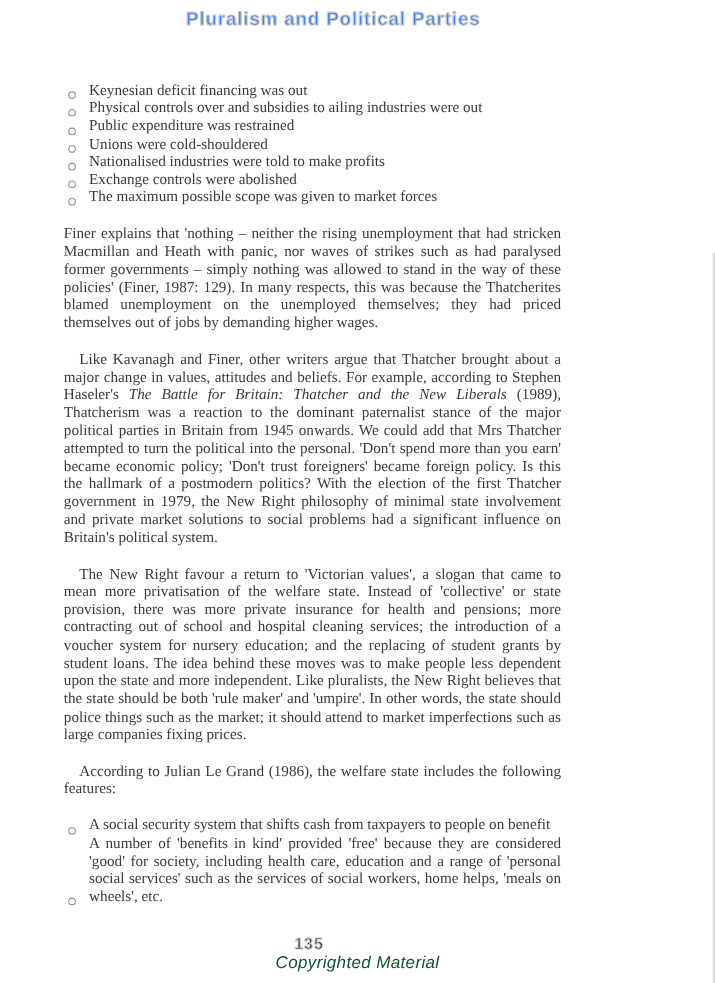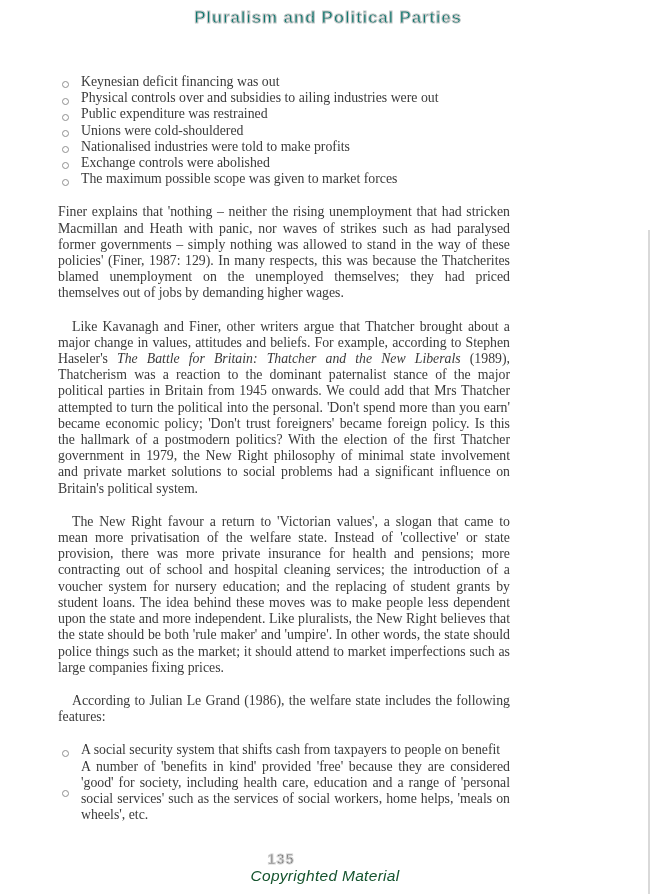--- a/index.html
+++ b/index.html
@@ -15,37 +15,36 @@
   .chapter-title {
     position: absolute;
     top: 8px;
     left: 0;
     width: 606px;
     text-align: center;
     font-family: "Liberation Sans", sans-serif;
     font-weight: bold;
     font-size: 17px;
     letter-spacing: 0.8px;
-    color: #0f766e;
+    color: #3b82f6;
     -webkit-text-stroke: 1px #c9c9c9;
     text-shadow: 0 0 1px #d8d8d8;
     white-space: nowrap;
-    padding-left: 25px;
   }
   .content {
     position: absolute;
     left: 58px;
     top: 74px;
     width: 452px;
     color: #3a3a3a;
     font-size: 13.8px;
     line-height: 16.2px;
   }
   .bullet-list { margin: 0; padding: 0; }
-  .bullet-item { display: flex; align-items: center; }
+  .bullet-item { display: flex; align-items: flex-end; }
   .bullet {
     flex: none;
     width: 5px;
     height: 5px;
     border: 1px solid #909090;
     border-radius: 50%;
     margin: 5.5px 12px 0 4px;
   }
   .bullet-text { flex: 1; text-align: justify; }
   .para {
@@ -59,21 +58,21 @@
   .page-number {
     position: absolute;
     top: 851px;
     left: 0;
     width: 562px;
     text-align: center;
     font-family: "Liberation Sans", sans-serif;
     font-weight: bold;
     font-size: 14.5px;
     letter-spacing: 1px;
-    color: #737373;
+    color: #0f172a;
     -webkit-text-stroke: 1px #d3d3d3;
   }
   .copyright {
     position: absolute;
     top: 867px;
     left: 0;
     width: 650px;
     text-align: center;
     font-family: "Liberation Sans", sans-serif;
     font-style: italic;

